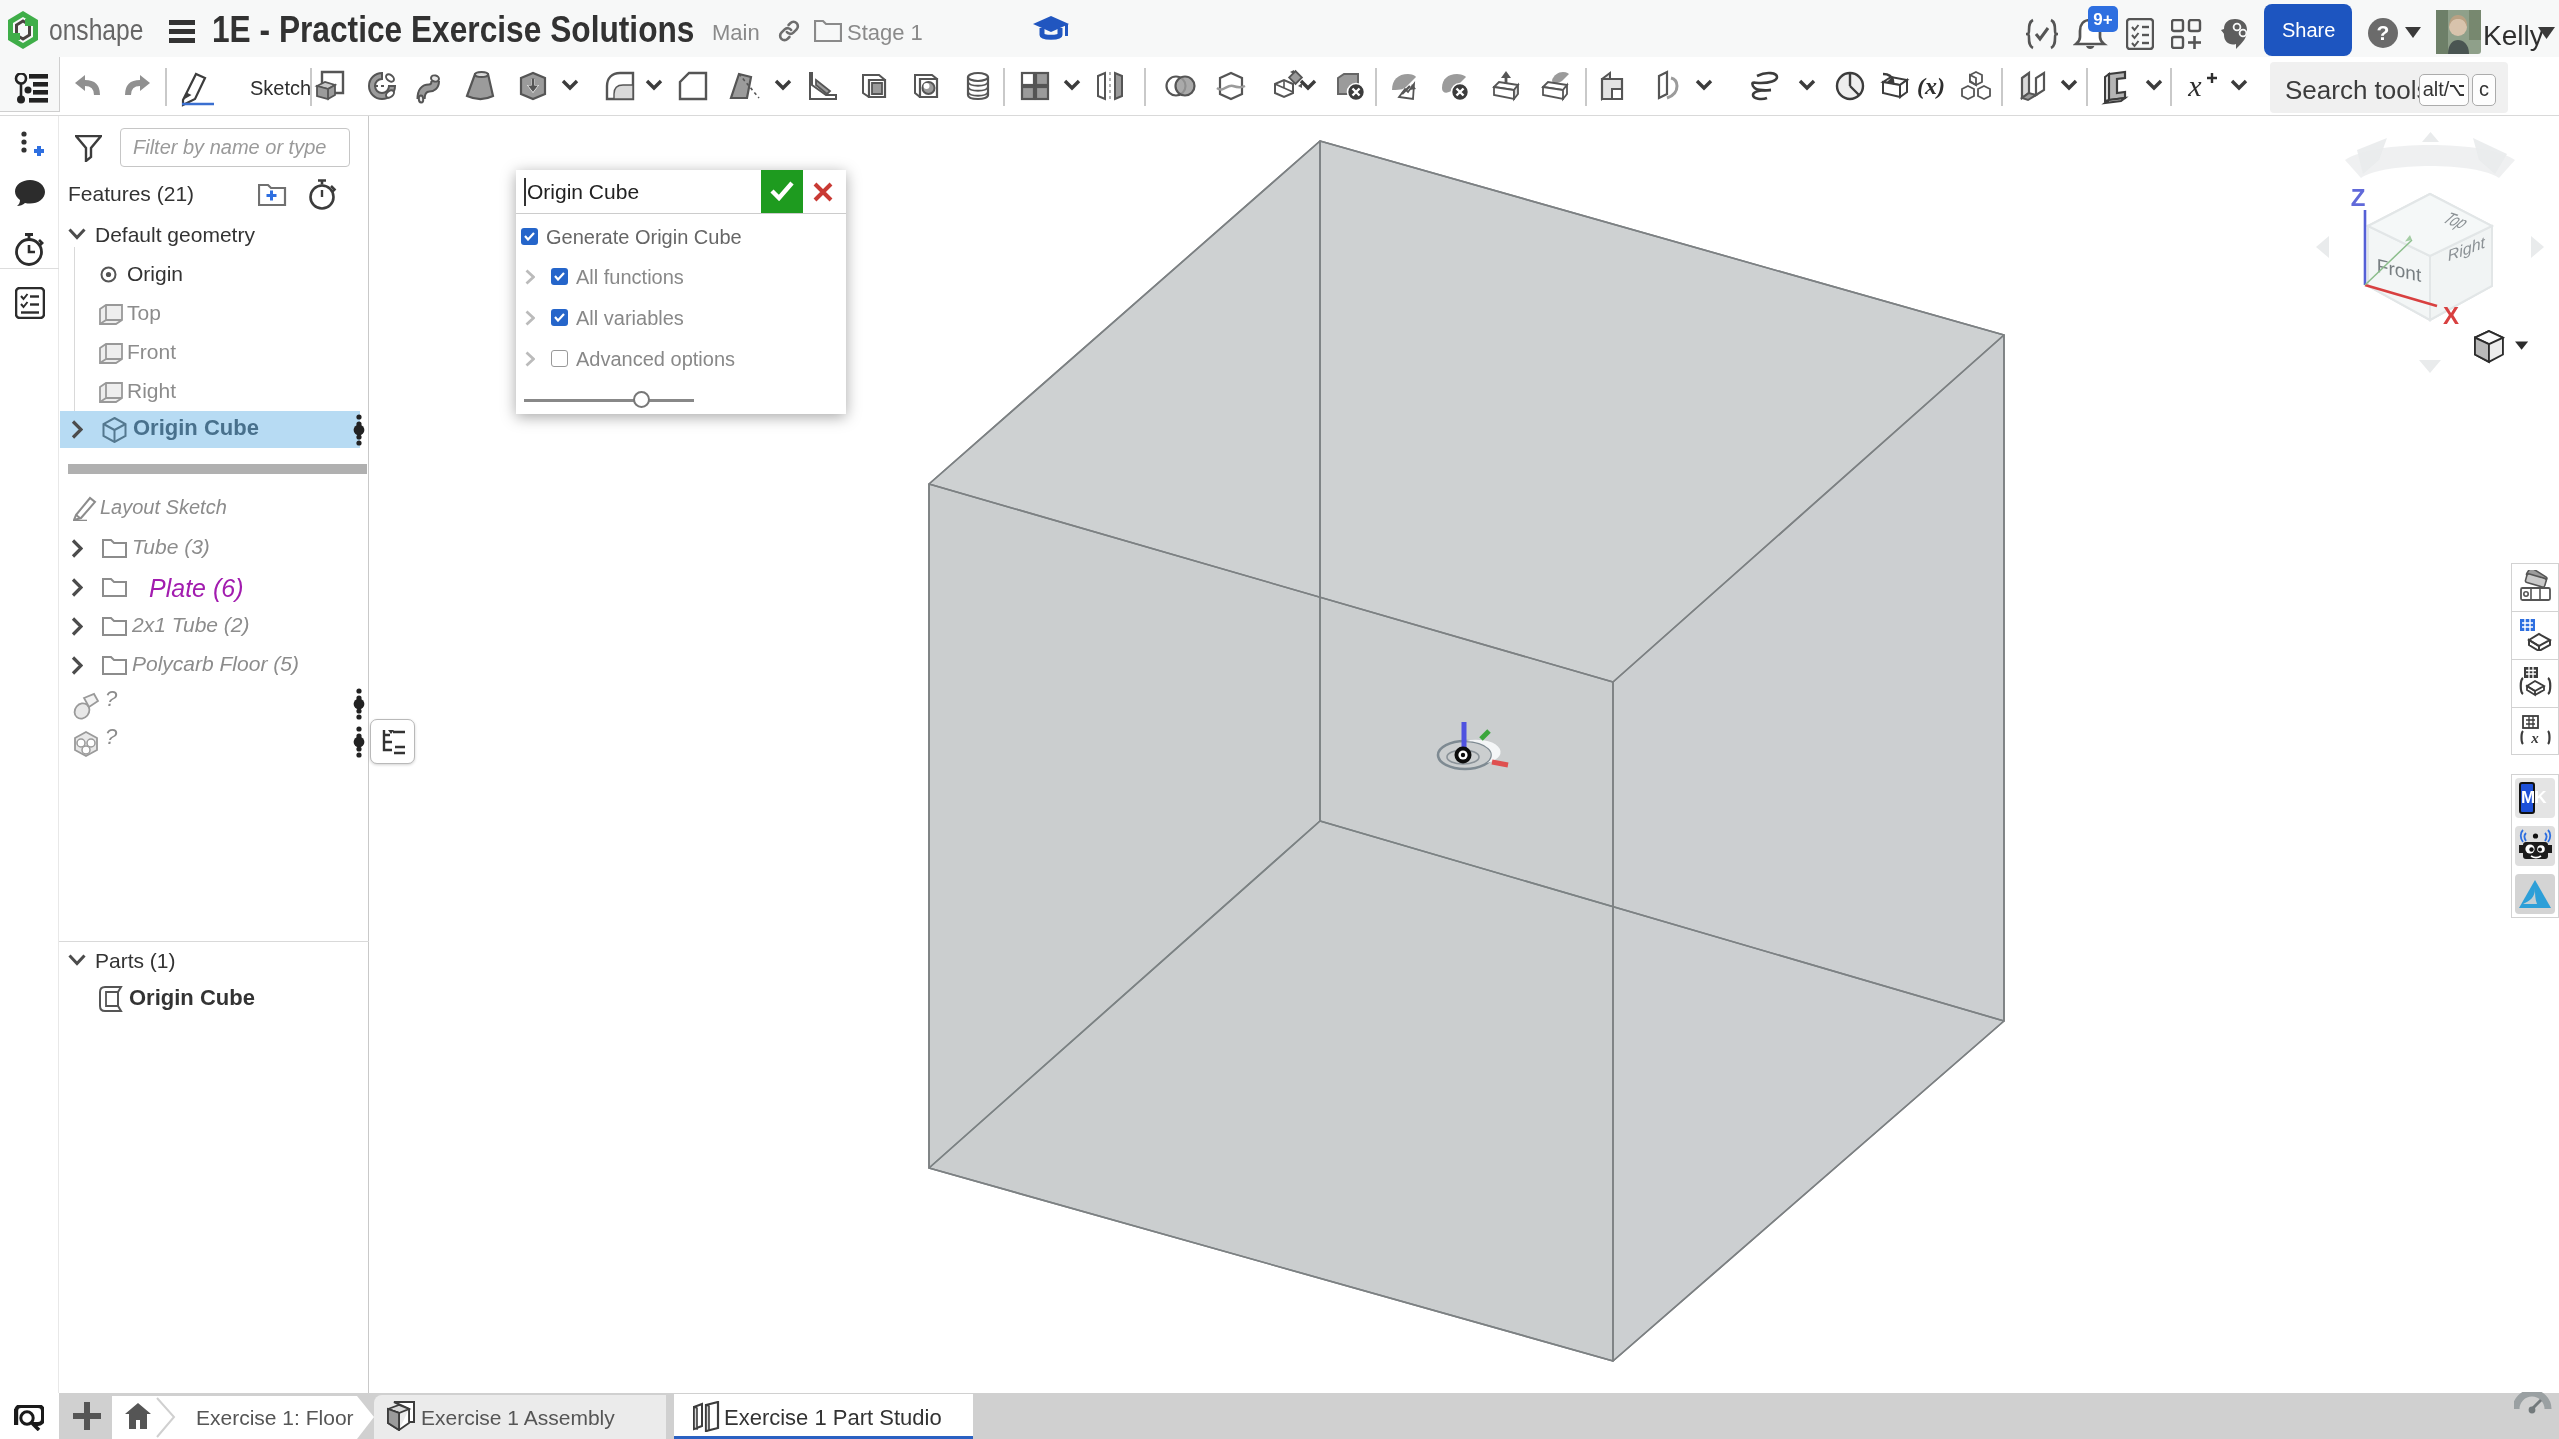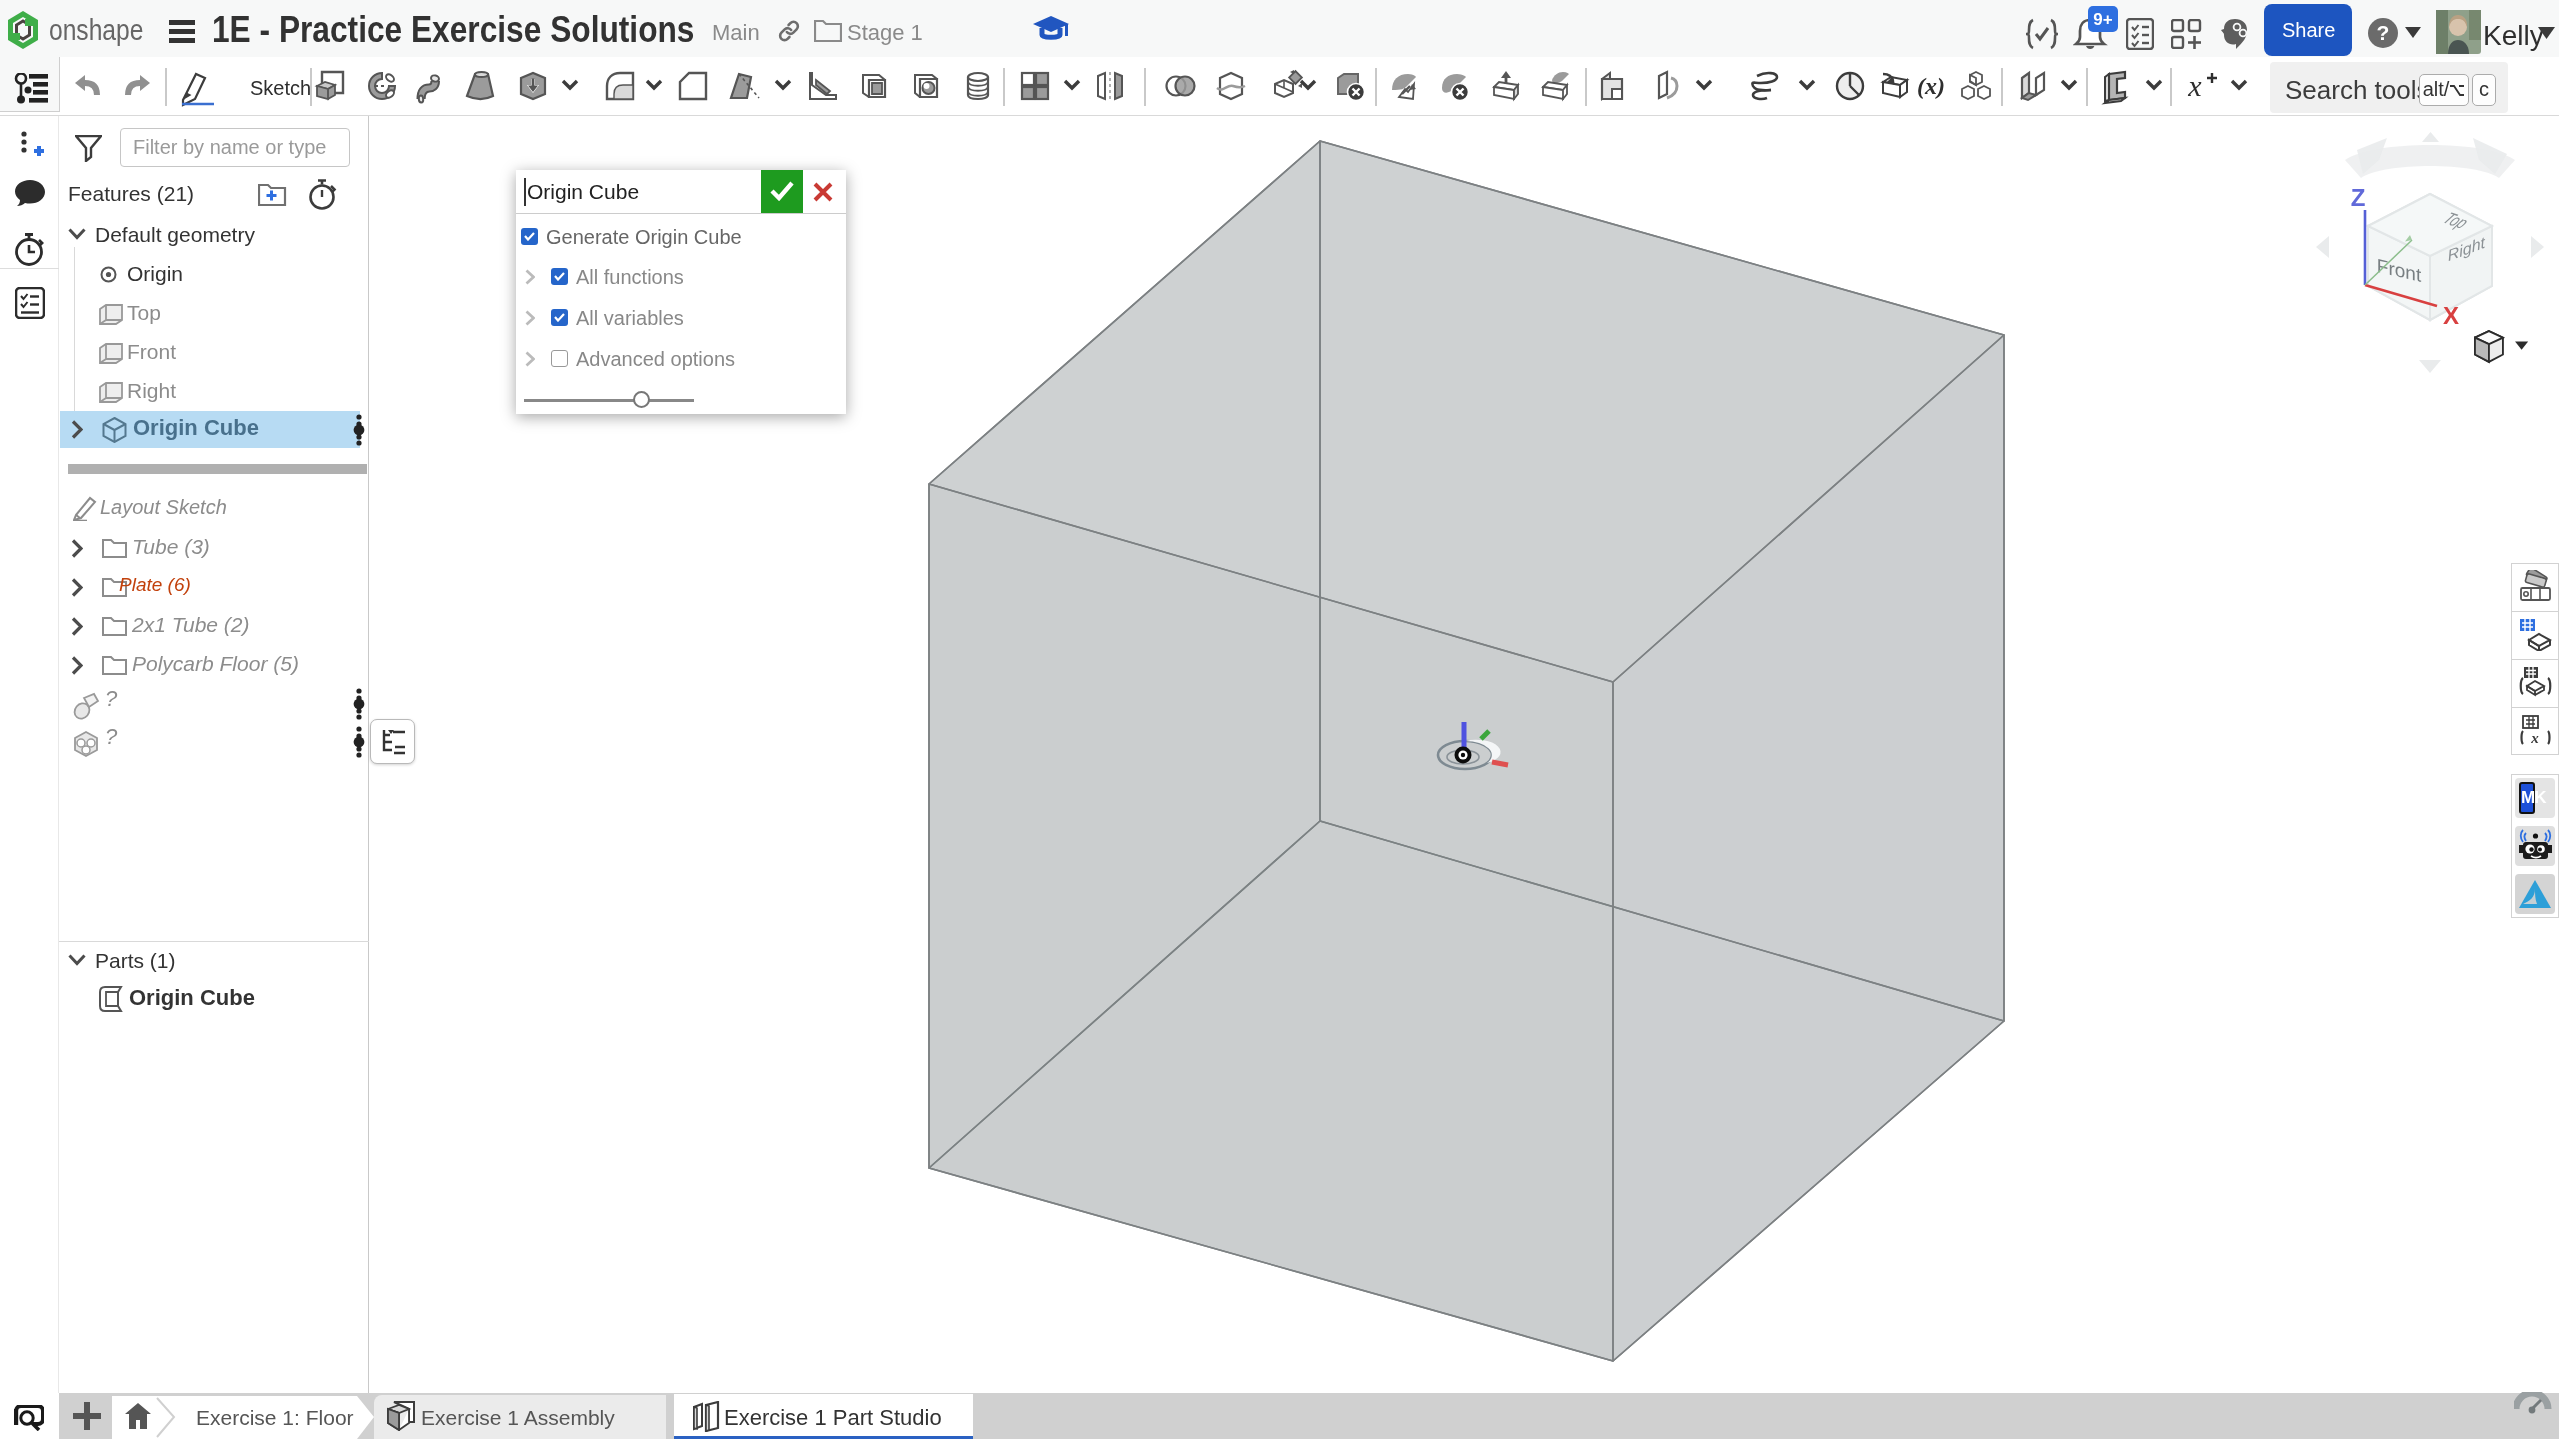--- a/index.html
+++ b/index.html
@@ -381,21 +381,21 @@
     <path d="M6 17l2.5 3 4-5" fill="none" stroke="#2c2c2c" stroke-width="2"></path>
       <line x1="15" y1="17.5" x2="24" y2="17.5" stroke="#2c2c2c" stroke-width="2.4"></line>
     <line x1="6" y1="25.5" x2="24" y2="25.5" stroke="#2c2c2c" stroke-width="2.4"></line>
   </svg>
 </div>
 <div id="fpanel">
   <svg class="abs" style="left:16px;top:19px" width="27" height="27" viewBox="0 0 27 27">
     <path d="M1 1h25L16 13v9l-5 4V13z" fill="none" stroke="#3c3c3c" stroke-width="2.4"></path>
   </svg>
   <div class="abs" style="left:61px;top:12px;width:230px;height:39px;border:1.6px solid #c6c6c6;border-radius:4px;background:#fff"></div>
-  <span class="t" style="left:74px;top:20px;font-size:20px;color:#9a9a9a">Filter by name or type</span>
+  <span class="t" style="left:74px;top:20px;font-size:20px;font-style:italic;color:#9a9a9a">Filter by name or type</span>
   <span class="t" style="left:9px;top:66px;font-size:21px;color:#333">Features (21)</span>
   <svg class="abs" style="left:199px;top:66px" width="34" height="26" viewBox="0 0 34 26">
     <path d="M1 3h9l3 3h14v17H1z" fill="none" stroke="#707070" stroke-width="2.2"></path>
     <path d="M8.5 13.5h10M13.5 8.5v10" stroke="#2e6fe0" stroke-width="3"></path>
   </svg>
   <svg class="abs" style="left:249px;top:63px" width="30" height="31" viewBox="0 0 30 31">
     <circle cx="14" cy="18" r="11.5" fill="none" stroke="#3c3c3c" stroke-width="2.6"></circle>
     <path d="M10 1.5h8M14 1.5v4M23 7l3.5 3.5-2 2" fill="none" stroke="#3c3c3c" stroke-width="2.6"></path>
     <path d="M14 11v7" fill="none" stroke="#3c3c3c" stroke-width="2.4"></path>
   </svg>
@@ -453,21 +453,21 @@
   <svg class="abs" style="left:43px;top:422px" width="25" height="20" viewBox="0 0 25 20">
       <path d="M1 2h8l3 3h12v14H1z" fill="none" stroke="#8c8c8c" stroke-width="2"></path>
     </svg>
   <span class="t" style="left:73px;top:419px;font-size:21px;font-style:italic;color:#8c8c8c">Tube (3)</span>
   <svg class="abs" style="left:12px;top:462px" width="12" height="19" viewBox="0 0 12 19">
       <path d="M2 1.5l8 8-8 8" fill="none" stroke="#4c4c4c" stroke-width="3.2"></path>
     </svg>
   <svg class="abs" style="left:43px;top:461px" width="25" height="20" viewBox="0 0 25 20">
       <path d="M1 2h8l3 3h12v14H1z" fill="none" stroke="#8c8c8c" stroke-width="2"></path>
     </svg>
-  <span class="t" style="left:60px;top:458px;font-size:19px;font-style:italic;color:#c2410c">Plate (6)</span>
+  <span class="t" style="left:90px;top:458px;font-size:25px;font-style:italic;color:#a21caf">Plate (6)</span>
   <svg class="abs" style="left:12px;top:501px" width="12" height="19" viewBox="0 0 12 19">
       <path d="M2 1.5l8 8-8 8" fill="none" stroke="#4c4c4c" stroke-width="3.2"></path>
     </svg>
   <svg class="abs" style="left:43px;top:500px" width="25" height="20" viewBox="0 0 25 20">
       <path d="M1 2h8l3 3h12v14H1z" fill="none" stroke="#8c8c8c" stroke-width="2"></path>
     </svg>
   <span class="t" style="left:73px;top:497px;font-size:21px;font-style:italic;color:#8c8c8c">2x1 Tube (2)</span>
   <svg class="abs" style="left:12px;top:540px" width="12" height="19" viewBox="0 0 12 19">
       <path d="M2 1.5l8 8-8 8" fill="none" stroke="#4c4c4c" stroke-width="3.2"></path>
     </svg>

